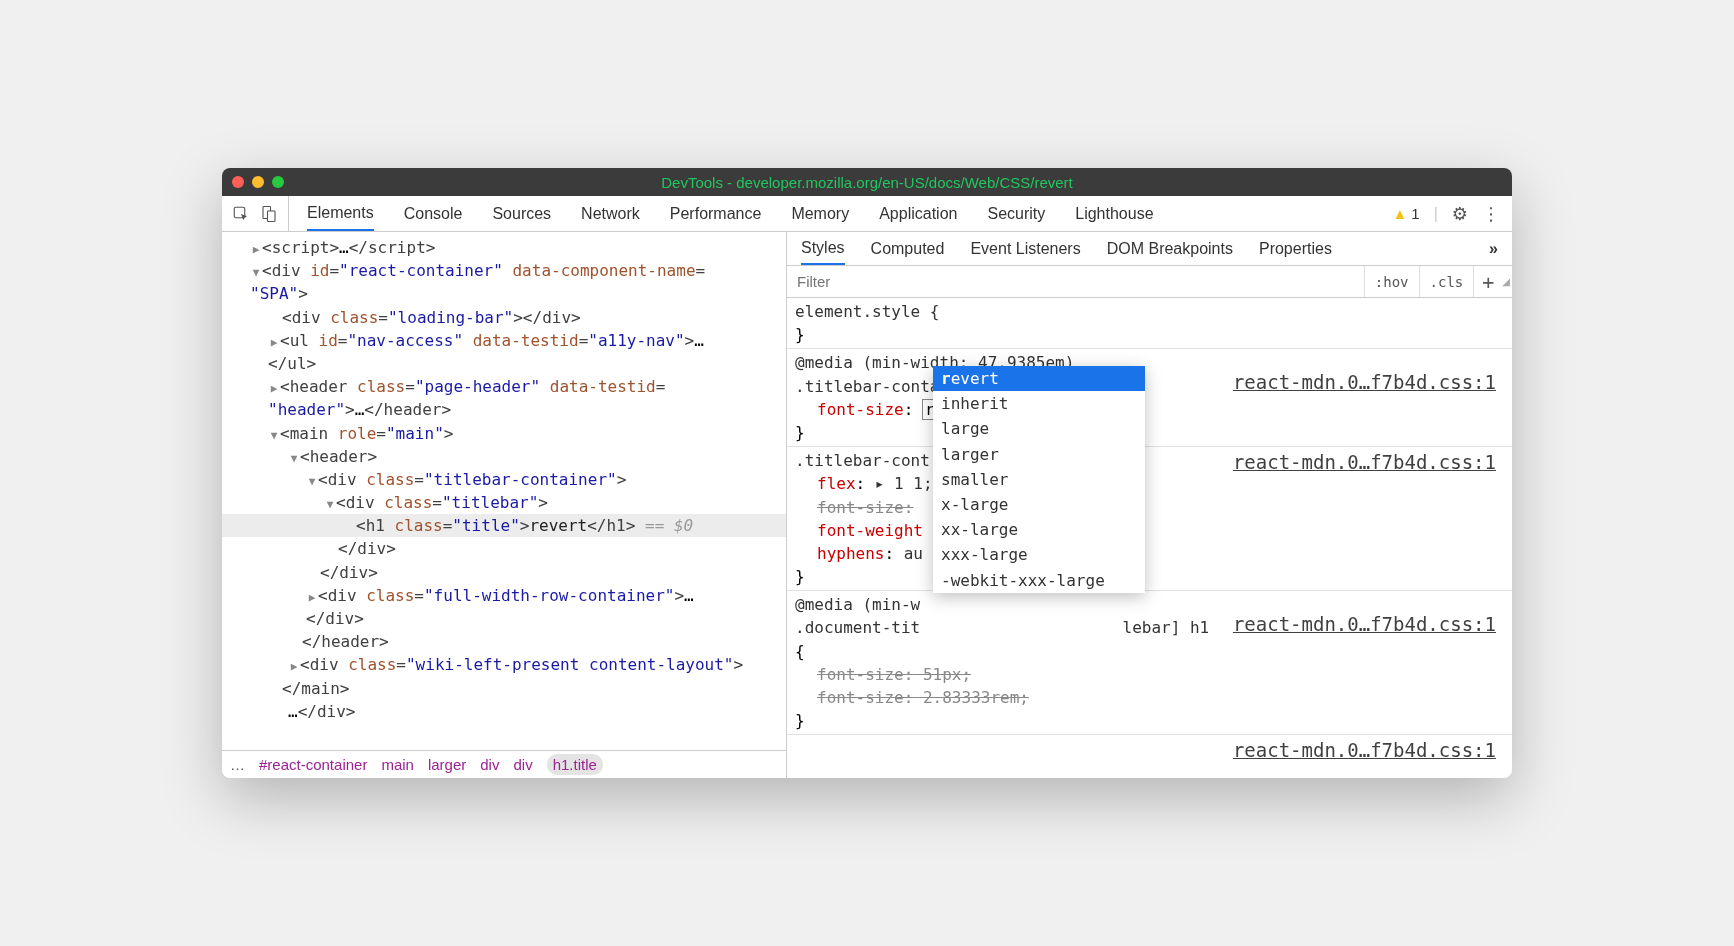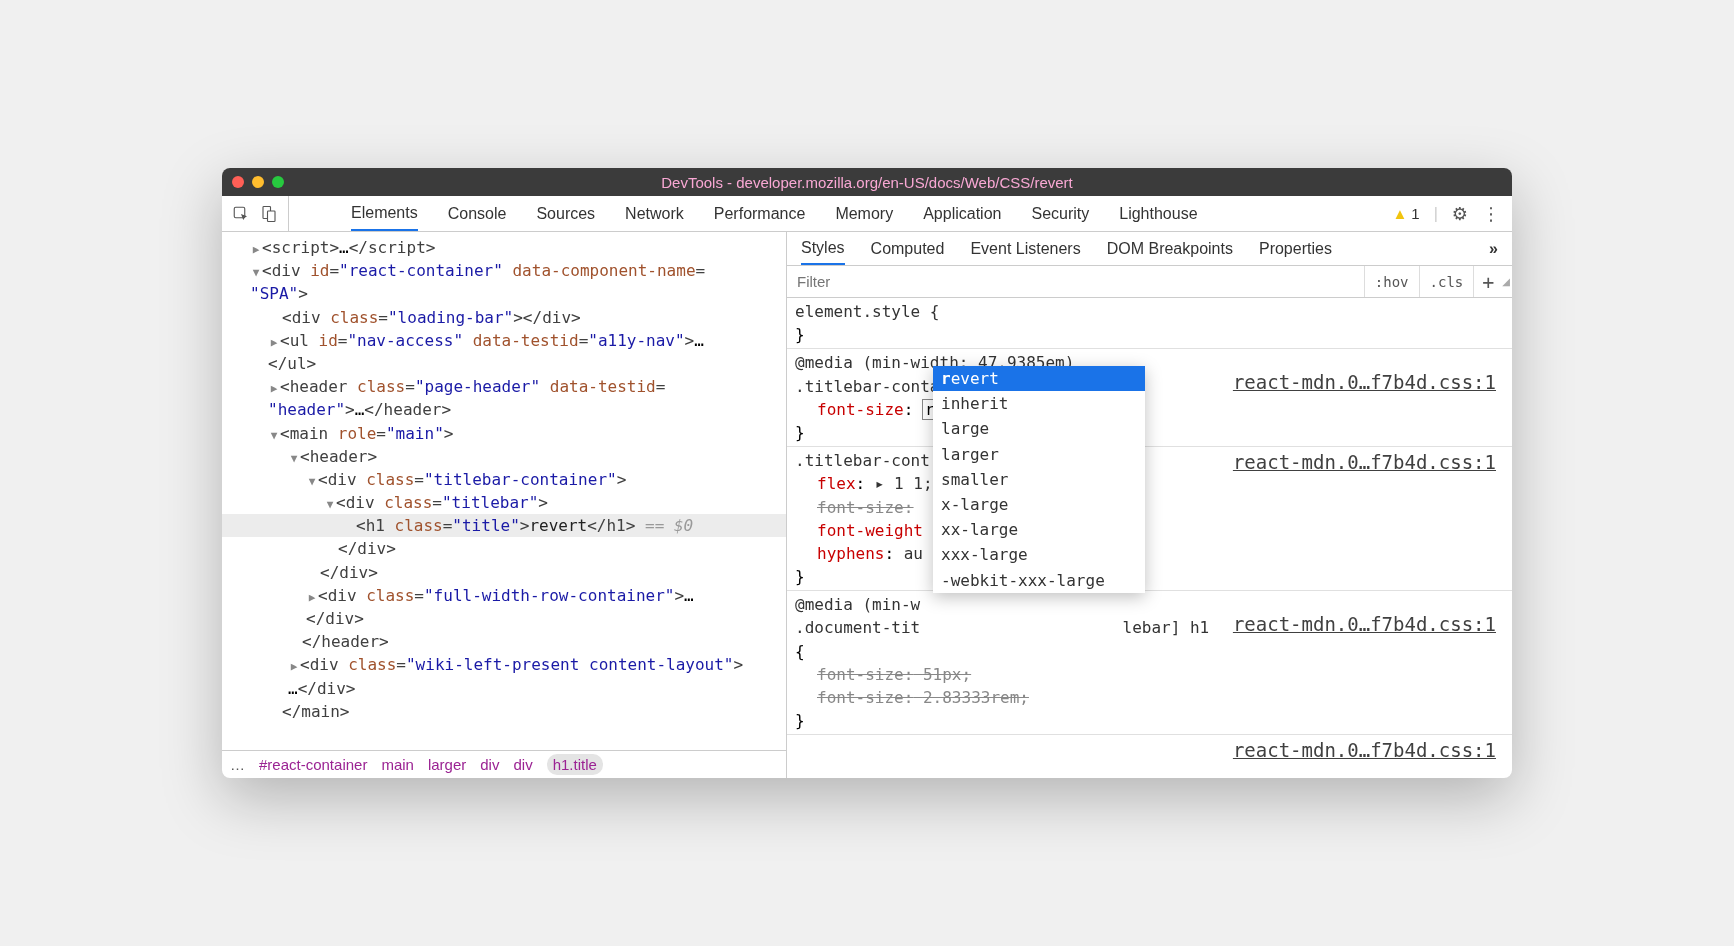--- a/index.html
+++ b/index.html
@@ -17,21 +17,21 @@
   height: 610px;
   background: #fff;
   border-radius: 8px;
   box-shadow: 0 20px 60px rgba(0,0,0,0.25);
   overflow: hidden;
   display: flex;
   flex-direction: column;
 }
 .titlebar {
   background: #3b3b3b;
-  color: #f9a8d4;
+  color: #22c55e;
   height: 28px;
   display: flex;
   align-items: center;
   position: relative;
   flex-shrink: 0;
 }
 .traffic-lights { position: absolute; left: 10px; display: flex; gap: 8px; }
 .traffic-lights span { width: 12px; height: 12px; border-radius: 50%; display: block; }
 .tl-close { background: #ff5f56; }
 .tl-min { background: #ffbd2e; }
@@ -43,21 +43,21 @@
   display: flex;
   align-items: center;
   font-size: 16px;
   color: #333;
   flex-shrink: 0;
 }
 .toolbar .tb-icons { display: flex; align-items: center; padding: 0 10px; gap: 10px; border-right: 1px solid #ccc; height: 100%; }
 .toolbar .tb-icons svg { width: 18px; height: 18px; stroke: #555; fill: none; stroke-width: 1.5; }
 .toolbar .tabs { display: flex; gap: 30px; padding: 0 18px; height: 100%; align-items: center; flex: 1; }
 .toolbar .tabs span { cursor: pointer; height: 100%; display: flex; align-items: center; }
-.toolbar .tabs span.active { color: #333; border-bottom: 2px solid #1a73e8; margin-left: 44px; }
+.toolbar .tabs span.active { color: #333; border-bottom: 2px solid #1a73e8; }
 .toolbar .right { display: flex; align-items: center; gap: 14px; padding: 0 12px; }
 .warn-badge { display: flex; align-items: center; gap: 4px; font-size: 15px; color: #333; }
 .warn-tri { color: #f1c40f; font-size: 15px; }
 .gear-icon, .kebab-icon { color: #555; font-size: 18px; }
 .content { flex: 1; display: flex; overflow: hidden; }
 .left-pane { width: 565px; border-right: 1px solid #ccc; display: flex; flex-direction: column; font-family: Menlo, Monaco, Consolas, monospace; font-size: 16px; overflow: hidden; }
 .dom-tree { flex: 1; overflow: hidden; padding: 4px 0; line-height: 1.45; }
 .dom-line { white-space: nowrap; padding: 0 4px; position: relative; }
 .dom-line.highlighted { background: #ececec; }
 .dom-line.highlighted::before { content: "⋯"; position: absolute; left: -14px; color: #888; }
@@ -171,22 +171,22 @@
         <div class="dom-line" style="padding-left:66px"><span class="tw">▼</span><span class="tag">&lt;header&gt;</span></div>
         <div class="dom-line" style="padding-left:84px"><span class="tw">▼</span><span class="tag">&lt;div </span><span class="attr-name">class</span><span class="tag">=</span><span class="attr-val">"titlebar-container"</span><span class="tag">&gt;</span></div>
         <div class="dom-line" style="padding-left:102px"><span class="tw">▼</span><span class="tag">&lt;div </span><span class="attr-name">class</span><span class="tag">=</span><span class="attr-val">"titlebar"</span><span class="tag">&gt;</span></div>
         <div class="dom-line highlighted" style="padding-left:134px"><span class="tag">&lt;h1 </span><span class="attr-name">class</span><span class="tag">=</span><span class="attr-val">"title"</span><span class="tag">&gt;</span><span class="text-node">revert</span><span class="tag">&lt;/h1&gt;</span><span class="comment"> == $0</span></div>
         <div class="dom-line" style="padding-left:116px"><span class="tag">&lt;/div&gt;</span></div>
         <div class="dom-line" style="padding-left:98px"><span class="tag">&lt;/div&gt;</span></div>
         <div class="dom-line" style="padding-left:84px"><span class="tw">▶</span><span class="tag">&lt;div </span><span class="attr-name">class</span><span class="tag">=</span><span class="attr-val">"full-width-row-container"</span><span class="tag">&gt;</span><span>…</span></div>
         <div class="dom-line" style="padding-left:84px"><span class="tag">&lt;/div&gt;</span></div>
         <div class="dom-line" style="padding-left:80px"><span class="tag">&lt;/header&gt;</span></div>
         <div class="dom-line" style="padding-left:66px"><span class="tw">▶</span><span class="tag">&lt;div </span><span class="attr-name">class</span><span class="tag">=</span><span class="attr-val">"wiki-left-present content-layout"</span><span class="tag">&gt;</span></div>
+        <div class="dom-line" style="padding-left:60px"><span class="tag">&lt;/main&gt;</span></div>
         <div class="dom-line" style="padding-left:66px"><span>…</span><span class="tag">&lt;/div&gt;</span></div>
-        <div class="dom-line" style="padding-left:60px"><span class="tag">&lt;/main&gt;</span></div>
       </div>
       <div class="breadcrumbs">
         <span class="bc-dots">…</span>
         <span>#react-container</span>
         <span>main</span>
         <span>larger</span>
         <span>div</span>
         <span>div</span>
         <span class="bc-last">h1.title</span>
       </div>

